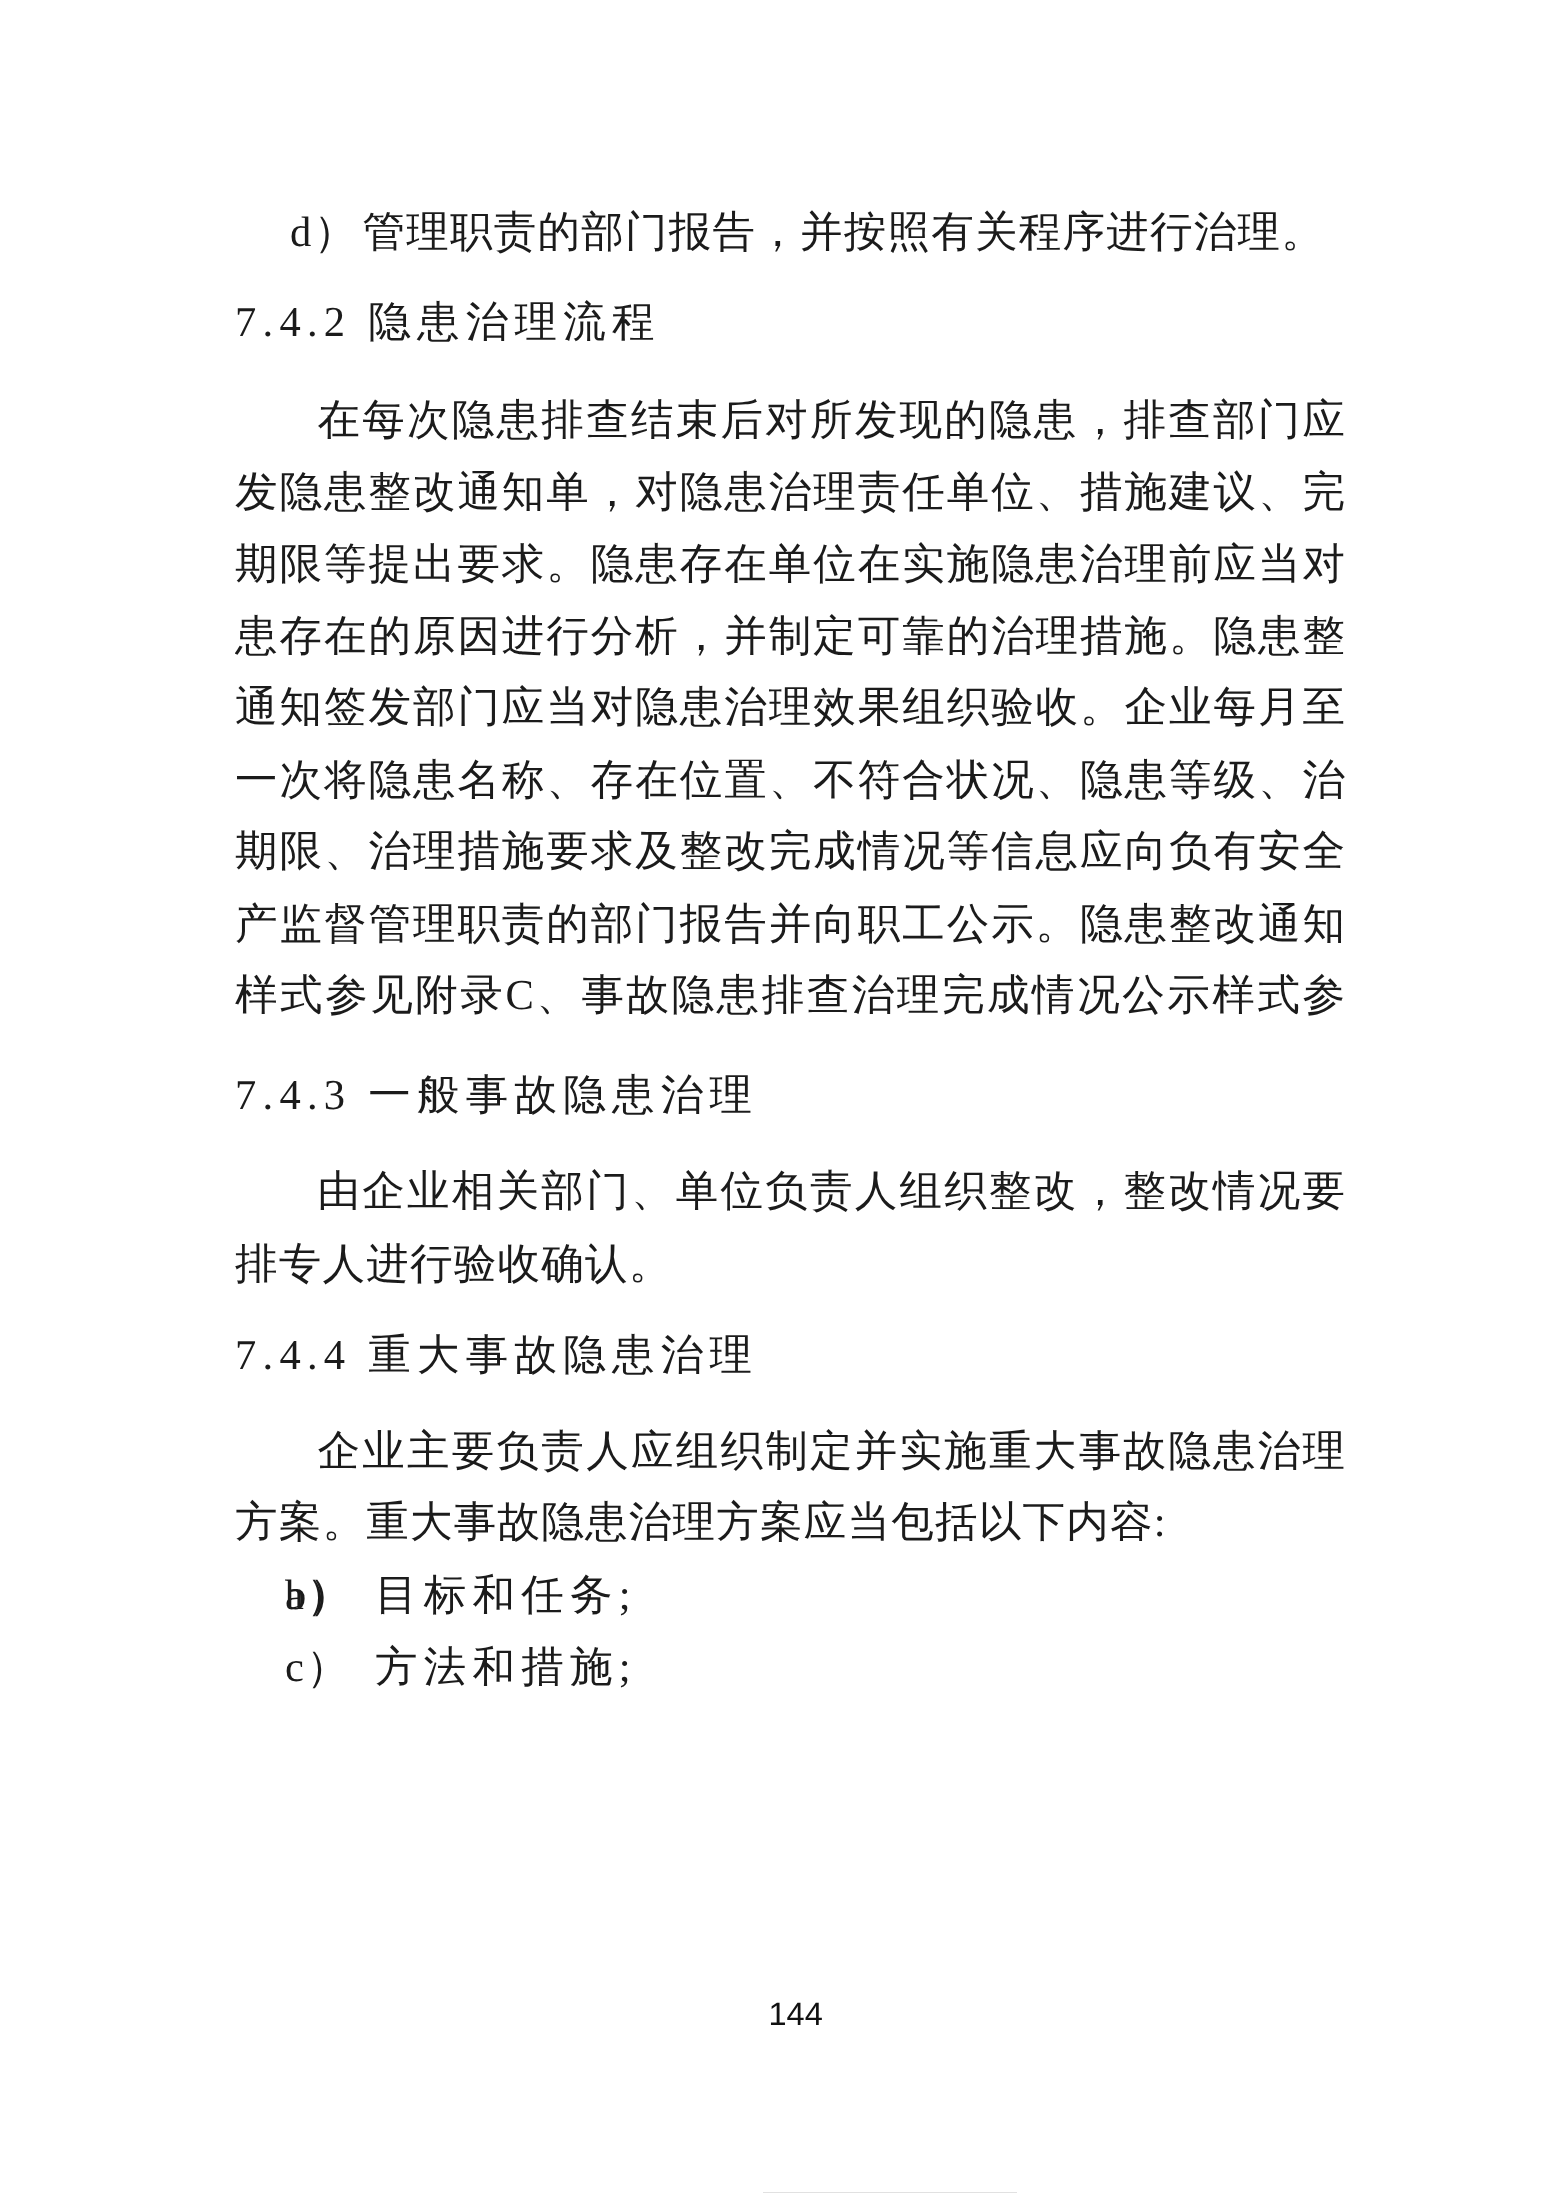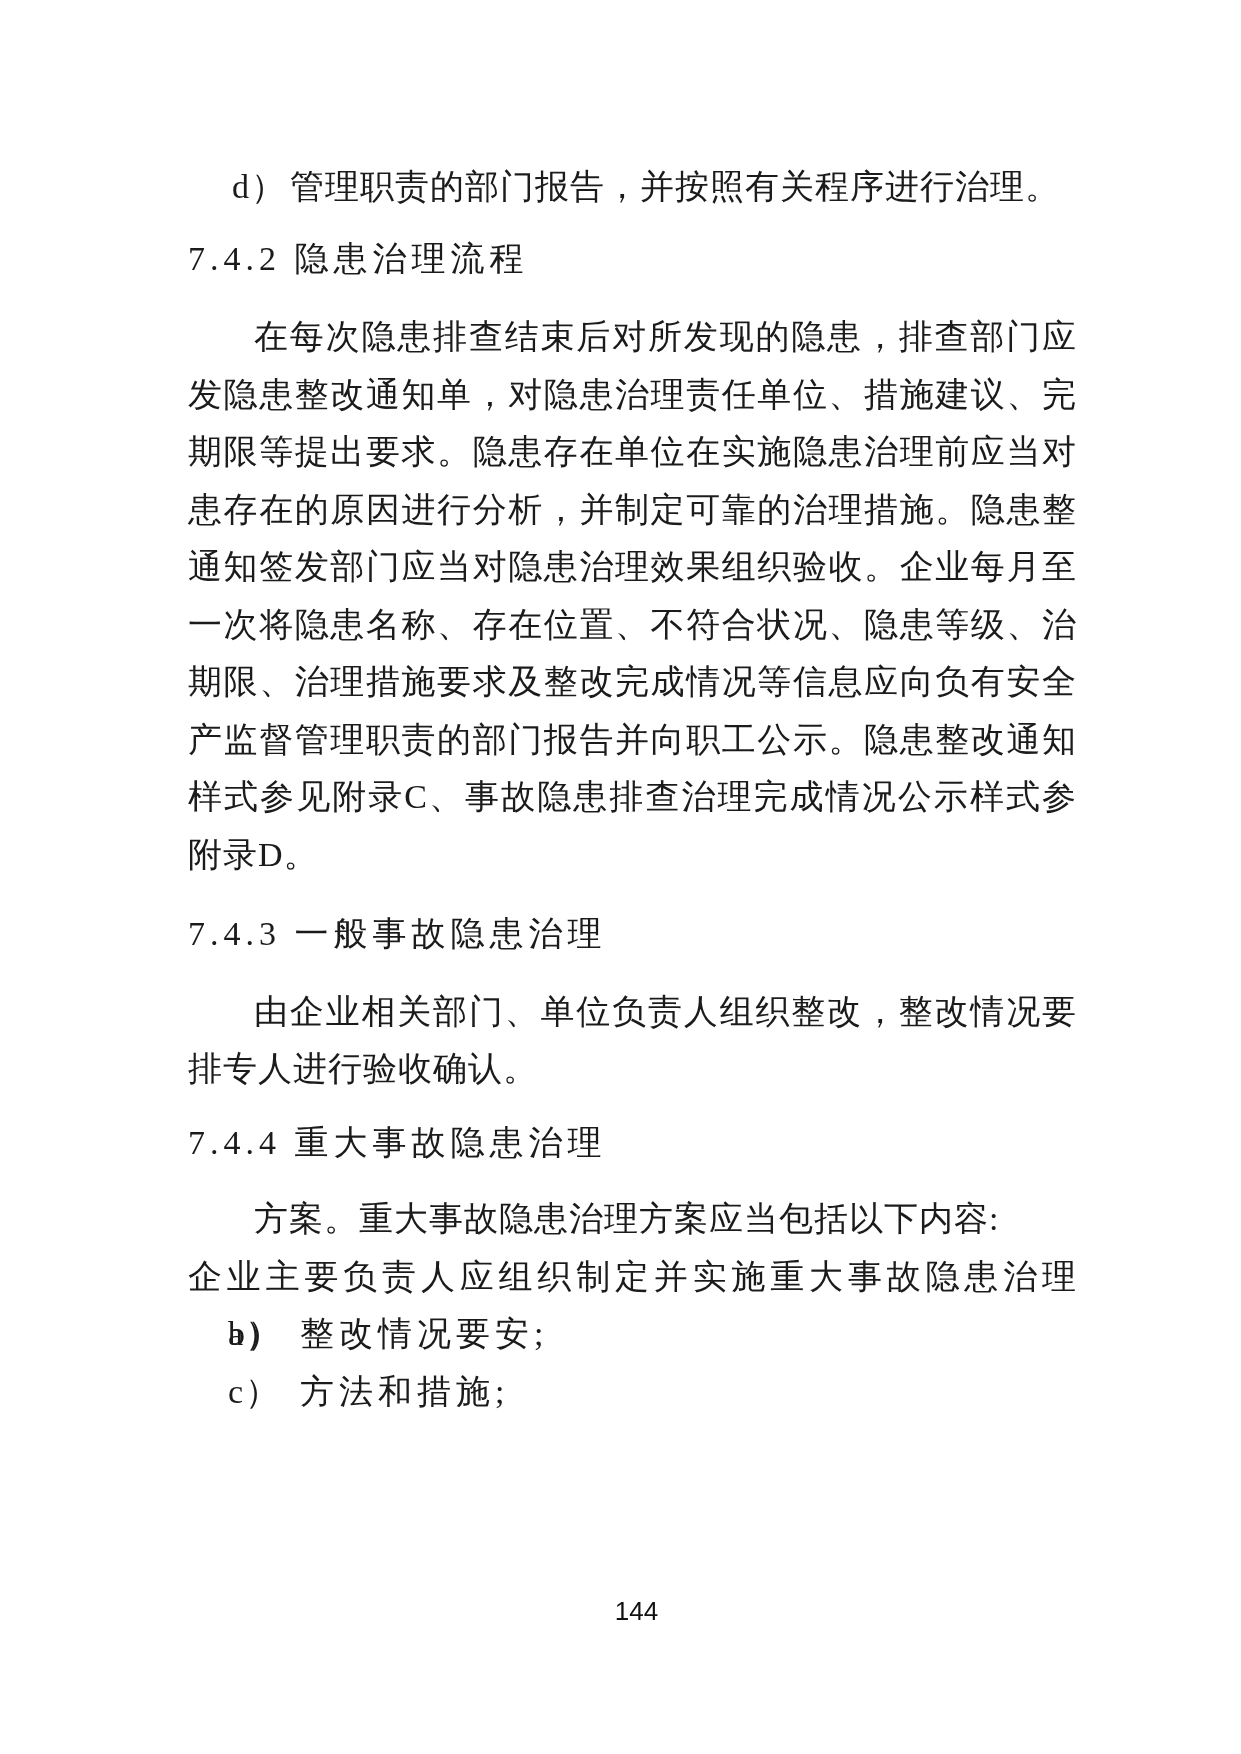--- a/index.html
+++ b/index.html
@@ -104,42 +104,41 @@
     <div class="para p-742">
         <div class="tline">在每次隐患排查结束后对所发现的隐患，排查部门应签</div>
         <div class="tline">发隐患整改通知单，对隐患治理责任单位、措施建议、完成</div>
         <div class="tline">期限等提出要求。隐患存在单位在实施隐患治理前应当对隐</div>
         <div class="tline">患存在的原因进行分析，并制定可靠的治理措施。隐患整改</div>
         <div class="tline">通知签发部门应当对隐患治理效果组织验收。企业每月至少</div>
         <div class="tline">一次将隐患名称、存在位置、不符合状况、隐患等级、治理</div>
         <div class="tline">期限、治理措施要求及整改完成情况等信息应向负有安全生</div>
         <div class="tline">产监督管理职责的部门报告并向职工公示。隐患整改通知单</div>
         <div class="tline">样式参见附录C、事故隐患排查治理完成情况公示样式参见</div>
-        <div class="tline natural">附录D。</div>
       </div>
 
     <div class="heading h-743">7.4.3 一般事故隐患治理</div>
     <div class="para p-743">
         <div class="tline">由企业相关部门、单位负责人组织整改，整改情况要安</div>
         <div class="tline natural">排专人进行验收确认。</div>
       </div>
 
     <div class="heading h-744">7.4.4 重大事故隐患治理</div>
     <div class="para p-744">
+        <div class="tline">企业主要负责人应组织制定并实施重大事故隐患治理</div>
         <div class="tline natural">方案。重大事故隐患治理方案应当包括以下内容:</div>
-        <div class="tline">企业主要负责人应组织制定并实施重大事故隐患治理</div>
       </div>
 
     <div class="abc-list">
       <div class="abc-item">
         <span class="abc-marker">a）</span>
       </div>
       <div class="abc-item">
         <span class="abc-marker">b）</span>
-        <span>整改情况要安;</span>
+        <span>目标和任务;</span>
       </div>
       <div class="abc-item">
         <span class="abc-marker">c）</span>
         <span>方法和措施;</span>
       </div>
     </div>
 
   </div>
 
   <div class="footer">144</div>

